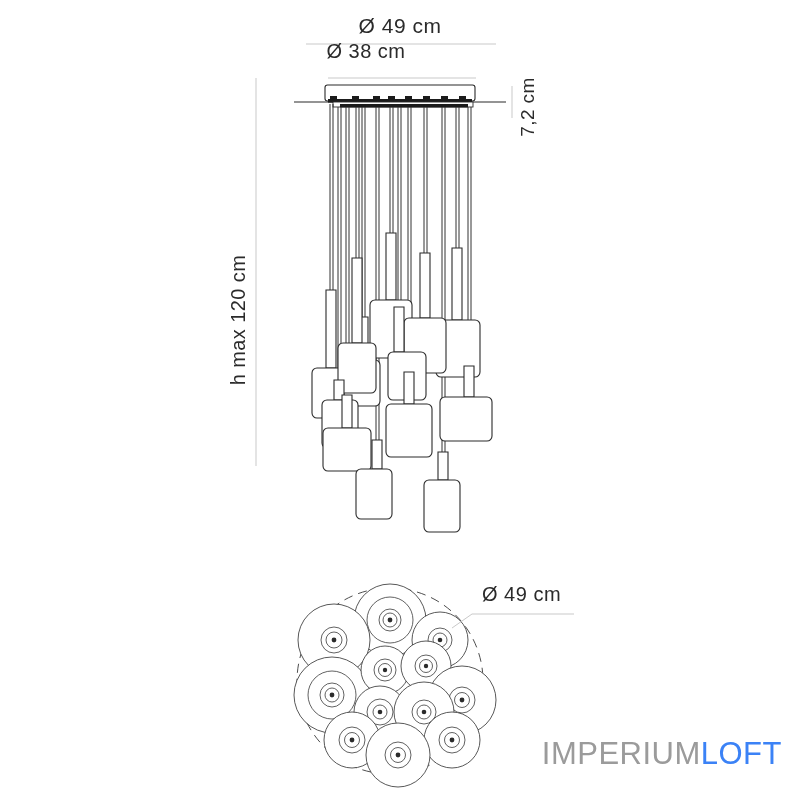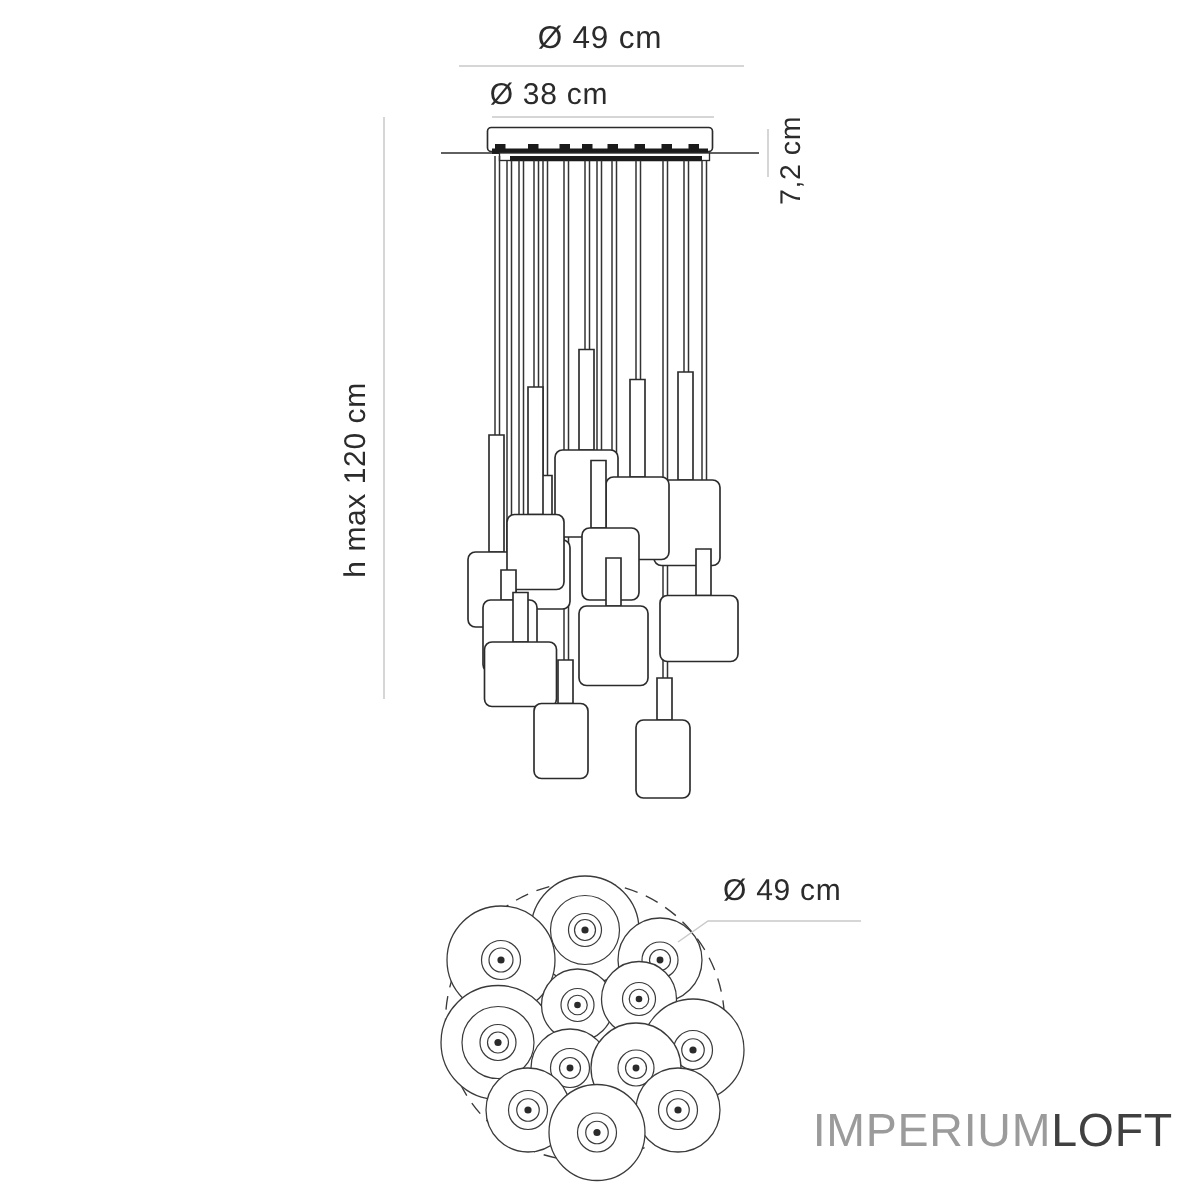--- a/index.html
+++ b/index.html
@@ -34,21 +34,21 @@
     color: #2b2b2b;
     white-space: nowrap;
     letter-spacing: 0.5px;
   }
   #dim-top-outer {
     left: 0; top: 14px; width: 800px;
     text-align: center;
     font-size: 21px;
   }
   #dim-top-inner {
-    left: 0; top: 52px; width: 732px;
+    left: 0; top: 40px; width: 732px;
     text-align: center;
     font-size: 20px;
   }
   #dim-height-wrap {
     position: absolute;
     left: 226px;
     top: 240px;
     width: 24px;
     height: 160px;
   }
@@ -90,21 +90,21 @@
     position: absolute;
     right: 18px;
     bottom: 28px;
     font-size: 31px;
     letter-spacing: 0.5px;
     font-weight: 400;
     font-family: "Liberation Sans", sans-serif;
     white-space: nowrap;
   }
   #watermark .wm-a { color: #9b9b9b; margin-left: 24px; }
-  #watermark .wm-b { color: #404040; }
+  #watermark .wm-b { color: #3b82f6; }
 </style>
 </head>
 <body>
 
 <div id="sheet">
 
   <svg class="draw" viewBox="0 0 800 800">
     <defs>
       <style>
         .ln   { stroke:#2b2b2b; stroke-width:1.1; fill:none; }

